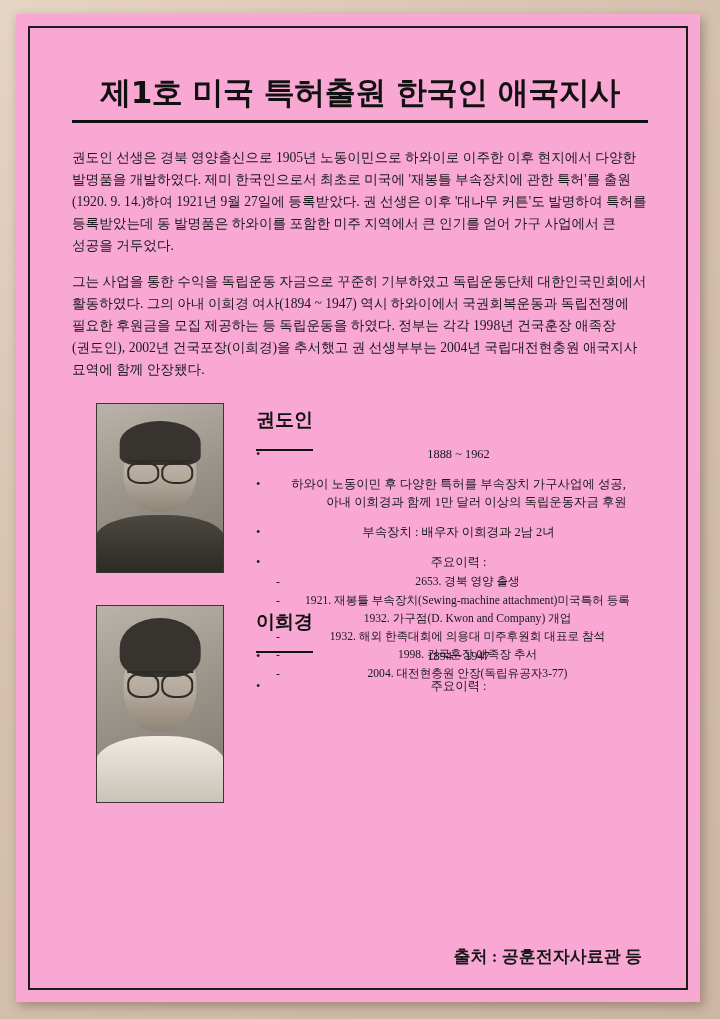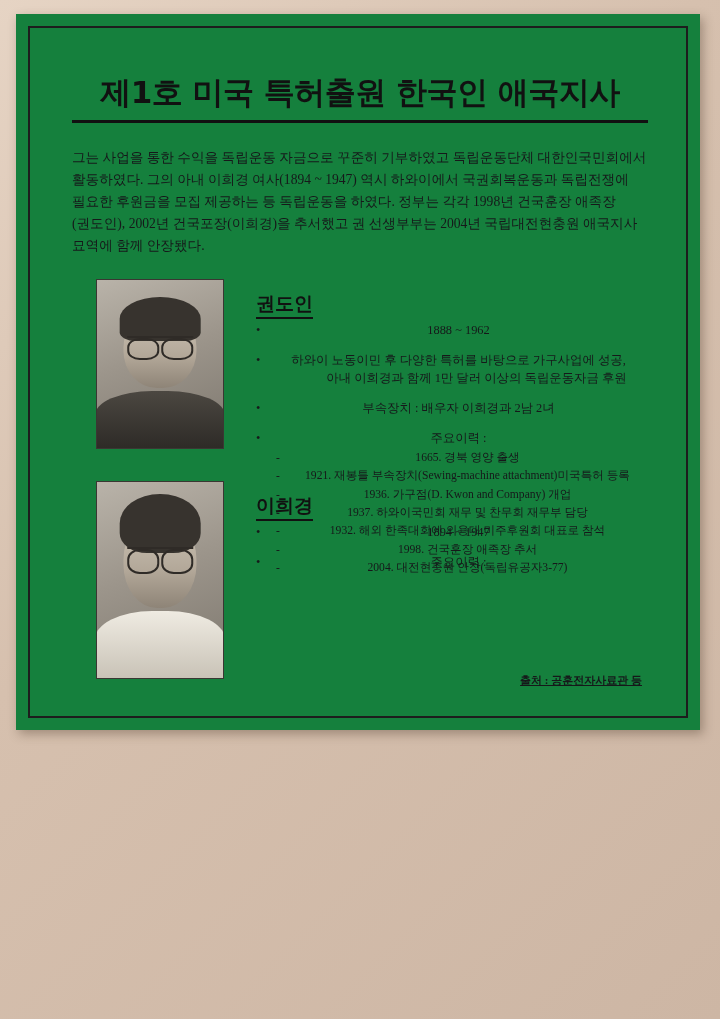--- a/index.html
+++ b/index.html
@@ -17,22 +17,22 @@
     position: absolute;
     inset: 0;
     background:
       linear-gradient(135deg, #e6d4c4 0%, #d6c0ae 40%, #cdb6a4 100%);
   }
   .poster {
     position: absolute;
     left: 16px;
     top: 14px;
     width: 684px;
-    height: 716px;
-    background: #15803d;
+    height: 988px;
+    background: #f9a8d4;
     box-shadow: 3px 4px 10px rgba(60,40,25,0.35);
   }
   .poster-inner-border {
     position: absolute;
     left: 12px;
     top: 12px;
     right: 12px;
     bottom: 12px;
     border: 2px solid #1d1d1d;
   }
@@ -146,27 +146,27 @@
     background: linear-gradient(180deg, #efebe2 0%, #c9c3b7 100%);
   }
   .photo.second .ph-hair {
     top: 6%;
     height: 30%;
     border-radius: 50% 50% 34% 34%;
   }
   .person-name {
     position: absolute;
     left: 184px;
-    top: 12px;
+    top: 4px;
     font-family: "DejaVu Sans", sans-serif;
     font-weight: 700;
     font-size: 19px;
     color: #111;
     border-bottom: 2px solid #111;
-    padding-bottom: 0;
+    padding-bottom: 16px;
   }
   .person-body {
     position: absolute;
     left: 184px;
     top: 42px;
     right: 0;
     text-align: center;
   }
   .bullet {
     font-size: 12.4px;
@@ -201,71 +201,70 @@
   }
   .sub-item:before {
     content: "-";
     position: absolute;
     left: 3px;
     top: 0;
   }
   .source {
     position: absolute;
     right: 6px;
-    bottom: 14px;
-    font-size: 11px;
+    bottom: 6px;
+    font-size: 17px;
     color: #16181a;
     font-weight: 700;
-    text-decoration: underline;
   }
 </style>
 </head>
 <body>
 
 <div class="page-bg"></div>
 
 <div class="poster">
   <div class="poster-inner-border"></div>
 
   <div class="content">
 
     <div class="title">제1호 미국 특허출원 한국인 애국지사</div>
     <div class="title-underline"></div>
 
+    <div class="para">권도인 선생은 경북 영양출신으로 1905년 노동이민으로 하와이로 이주한 이후 현지에서 다양한 발명품을 개발하였다. 제미 한국인으로서 최초로 미국에 '재봉틀 부속장치에 관한 특허'를 출원(1920. 9. 14.)하여 1921년 9월 27일에 등록받았다. 권 선생은 이후 '대나무 커튼'도 발명하여 특허를 등록받았는데 동 발명품은 하와이를 포함한 미주 지역에서 큰 인기를 얻어 가구 사업에서 큰 성공을 거두었다.</div>
     <div class="para">그는 사업을 통한 수익을 독립운동 자금으로 꾸준히 기부하였고 독립운동단체 대한인국민회에서 활동하였다. 그의 아내 이희경 여사(1894 ~ 1947) 역시 하와이에서 국권회복운동과 독립전쟁에 필요한 후원금을 모집 제공하는 등 독립운동을 하였다. 정부는 각각 1998년 건국훈장 애족장(권도인), 2002년 건국포장(이희경)을 추서했고 권 선생부부는 2004년 국립대전현충원 애국지사 묘역에 함께 안장됐다.</div>
 
     <div class="person-block">
       <div class="photo">
         <div class="ph-sky"></div>
         <div class="ph-head"></div>
         <div class="ph-hair"></div>
         <div class="ph-glass"></div>
         <div class="ph-body"></div>
       </div>
 
       <div class="person-name">권도인</div>
 
       <div class="person-body">
         <div class="bullet">
           <span>1888 ~ 1962</span>
         </div>
         <div class="bullet">
-          <span>하와이 노동이민 후 다양한 특허를 바탕으로 가구사업에 성공,</span>
+          <span>하와이 노동이민 후 다양한 특허를 부속장치 가구사업에 성공,</span>
           <span class="l2">아내 이희경과 함께 1만 달러 이상의 독립운동자금 후원</span>
         </div>
         <div class="bullet">
           <span>부속장치 : 배우자 이희경과 2남 2녀</span>
         </div>
         <div class="bullet">
           <span>주요이력 :</span>
           <div class="sub-list">
-            <div class="sub-item">1665.  경북 영양 출생</div>
+            <div class="sub-item">2653.  경북 영양 출생</div>
             <div class="sub-item">1921.  재봉틀 부속장치(Sewing-machine attachment)미국특허 등록</div>
-            <div class="sub-item">1936.  가구점(D. Kwon and Company) 개업</div>
-            <div class="sub-item">1937.  하와이국민회 재무 및 찬무회 재무부 담당</div>
+            <div class="sub-item">1932.  가구점(D. Kwon and Company) 개업</div>
             <div class="sub-item">1932.  해외 한족대회에 의용대 미주후원회 대표로 참석</div>
             <div class="sub-item">1998.  건국훈장 애족장 추서</div>
             <div class="sub-item">2004.  대전현충원 안장(독립유공자3-77)</div>
           </div>
         </div>
       </div>
     </div>
 
     <div class="person-block">
       <div class="photo second">

